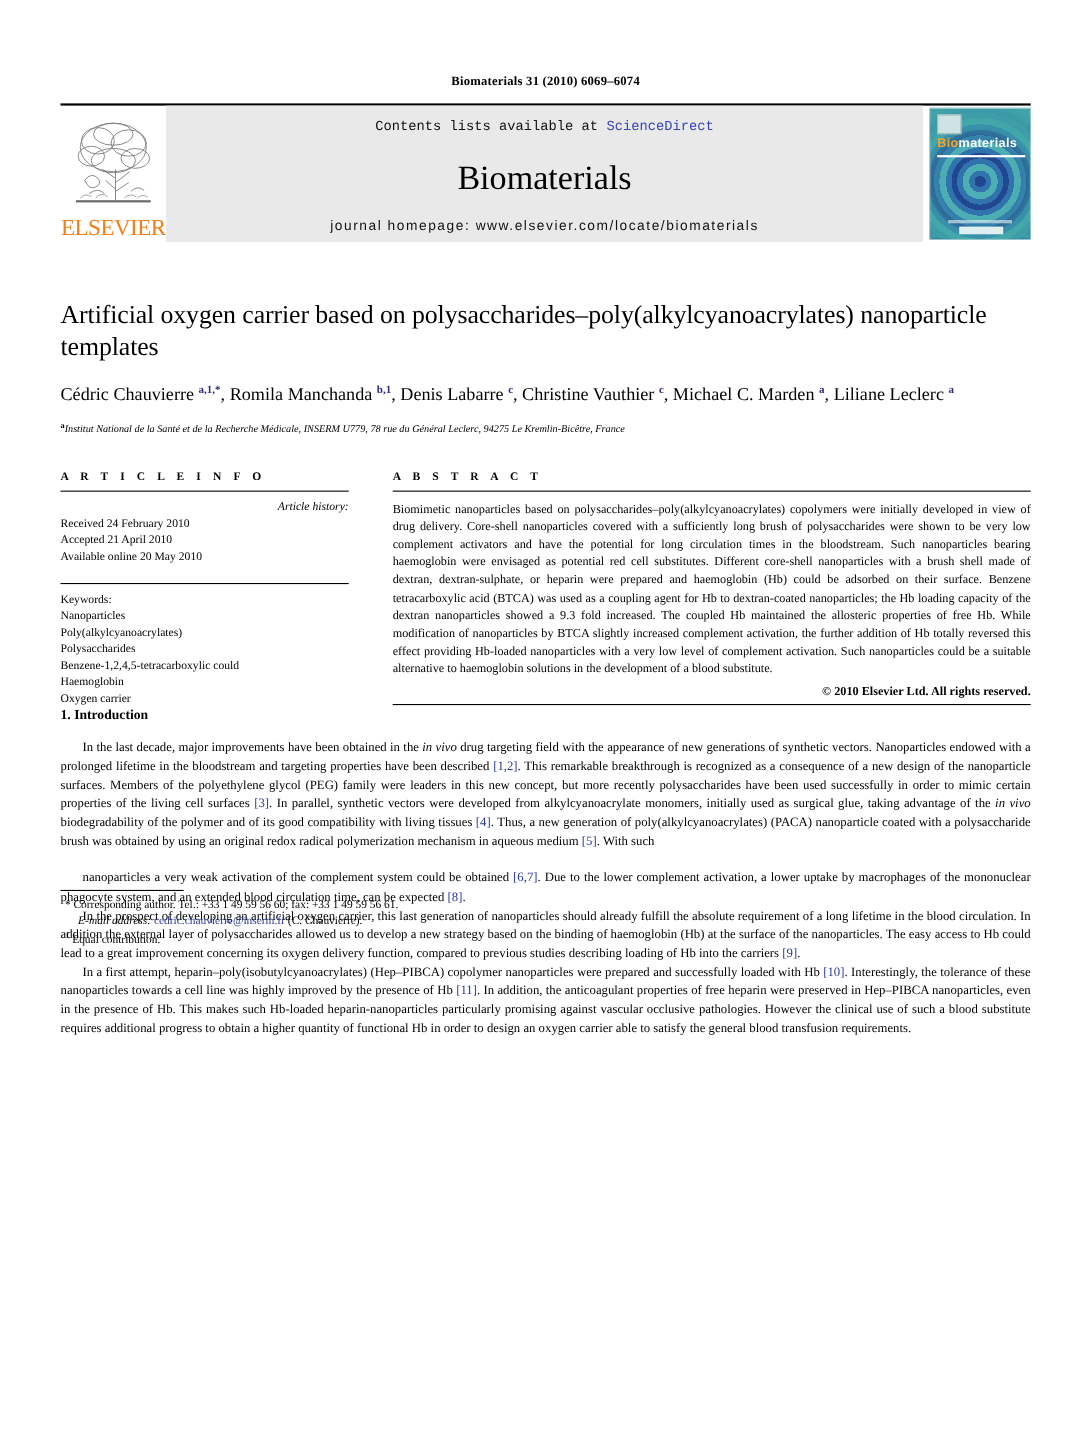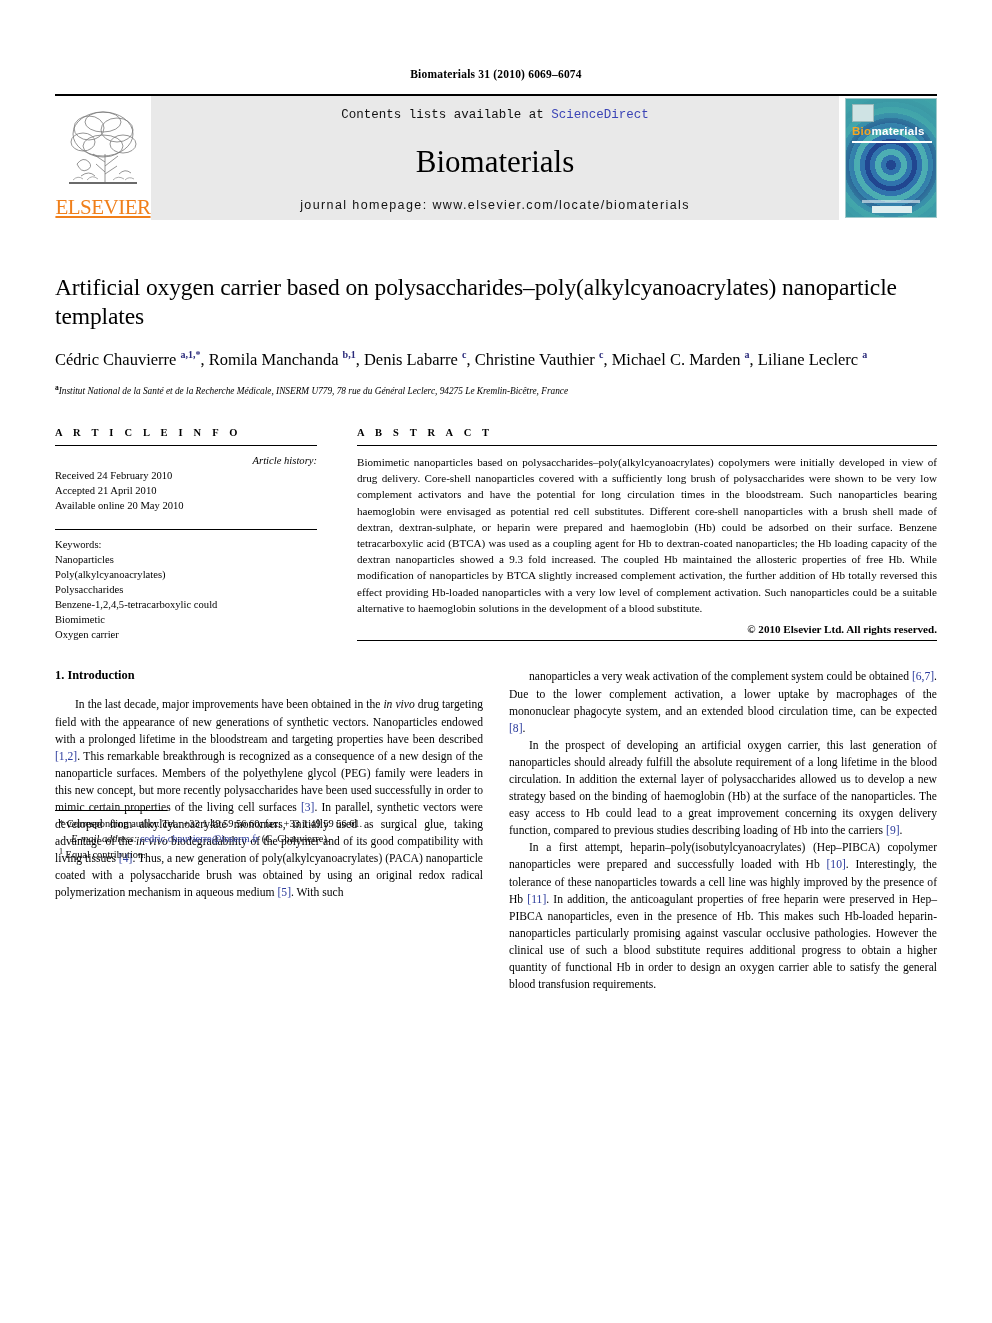--- a/index.html
+++ b/index.html
@@ -50,21 +50,20 @@
     padding-bottom: 2px;
   }
   .tree-svg { display:block; }
   .elsevier-word {
     font-family: "Liberation Serif", serif;
     font-size: 21px;
     color: #F07F1A;
     letter-spacing: -0.5px;
     line-height: 1;
     margin-top: 1px;
-    text-decoration: underline;
   }
   .masthead-center {
     flex: 1 1 auto;
     background: #e9e9e9;
     position: relative;
     display: flex;
     flex-direction: column;
     justify-content: space-between;
     padding: 12px 0 8px 0;
   }
@@ -203,23 +202,23 @@
   .abs-copy {
     text-align: right;
     font-weight: bold;
     margin-top: 7px;
     font-size: 11.1px;
   }
   .abs-rule-bottom { border-top: 1.6px solid #000; margin-top: 5px; }
 
   
   .body-cols {
-    margin-top: 26px;
-    display: flex;
-    gap: 26px;
+    display: flex;
+    gap: 16px;
+    flex-direction: column;
   }
   .bcol { flex: 1 1 0; position: relative; }
   .sec-title {
     font-size: 12.4px;
     font-weight: bold;
     margin: 0 0 13px 0;
   }
   .para {
     font-size: 11.6px;
     line-height: 1.475;
@@ -334,21 +333,21 @@
         <div>Received 24 February 2010</div>
         <div>Accepted 21 April 2010</div>
         <div>Available online 20 May 2010</div>
       </div>
       <div class="kw-block">
         <div class="lab">Keywords:</div>
         <div>Nanoparticles</div>
         <div>Poly(alkylcyanoacrylates)</div>
         <div>Polysaccharides</div>
         <div>Benzene-1,2,4,5-tetracarboxylic could</div>
-        <div>Biomimetic</div>
+        <div>Haemoglobin</div>
         <div>Oxygen carrier</div>
       </div>
     </div>
 
     <div class="col-abs">
       <div class="sect-head">A B S T R A C T</div>
       <div class="rule-thin"></div>
       <div class="abs-body">Biomimetic nanoparticles based on polysaccharides–poly(alkylcyanoacrylates) copolymers were initially developed in view of drug delivery. Core-shell nanoparticles covered with a sufficiently long brush of polysaccharides were shown to be very low complement activators and have the potential for long circulation times in the bloodstream. Such nanoparticles bearing haemoglobin were envisaged as potential red cell substitutes. Different core-shell nanoparticles with a brush shell made of dextran, dextran-sulphate, or heparin were prepared and haemoglobin (Hb) could be adsorbed on their surface. Benzene tetracarboxylic acid (BTCA) was used as a coupling agent for Hb to dextran-coated nanoparticles; the Hb loading capacity of the dextran nanoparticles showed a 9.3 fold increased. The coupled Hb maintained the allosteric properties of free Hb. While modification of nanoparticles by BTCA slightly increased complement activation, the further addition of Hb totally reversed this effect providing Hb-loaded nanoparticles with a very low level of complement activation. Such nanoparticles could be a suitable alternative to haemoglobin solutions in the development of a blood substitute.</div>
       <div class="abs-copy">© 2010 Elsevier Ltd. All rights reserved.</div>
       <div class="abs-rule-bottom"></div>

